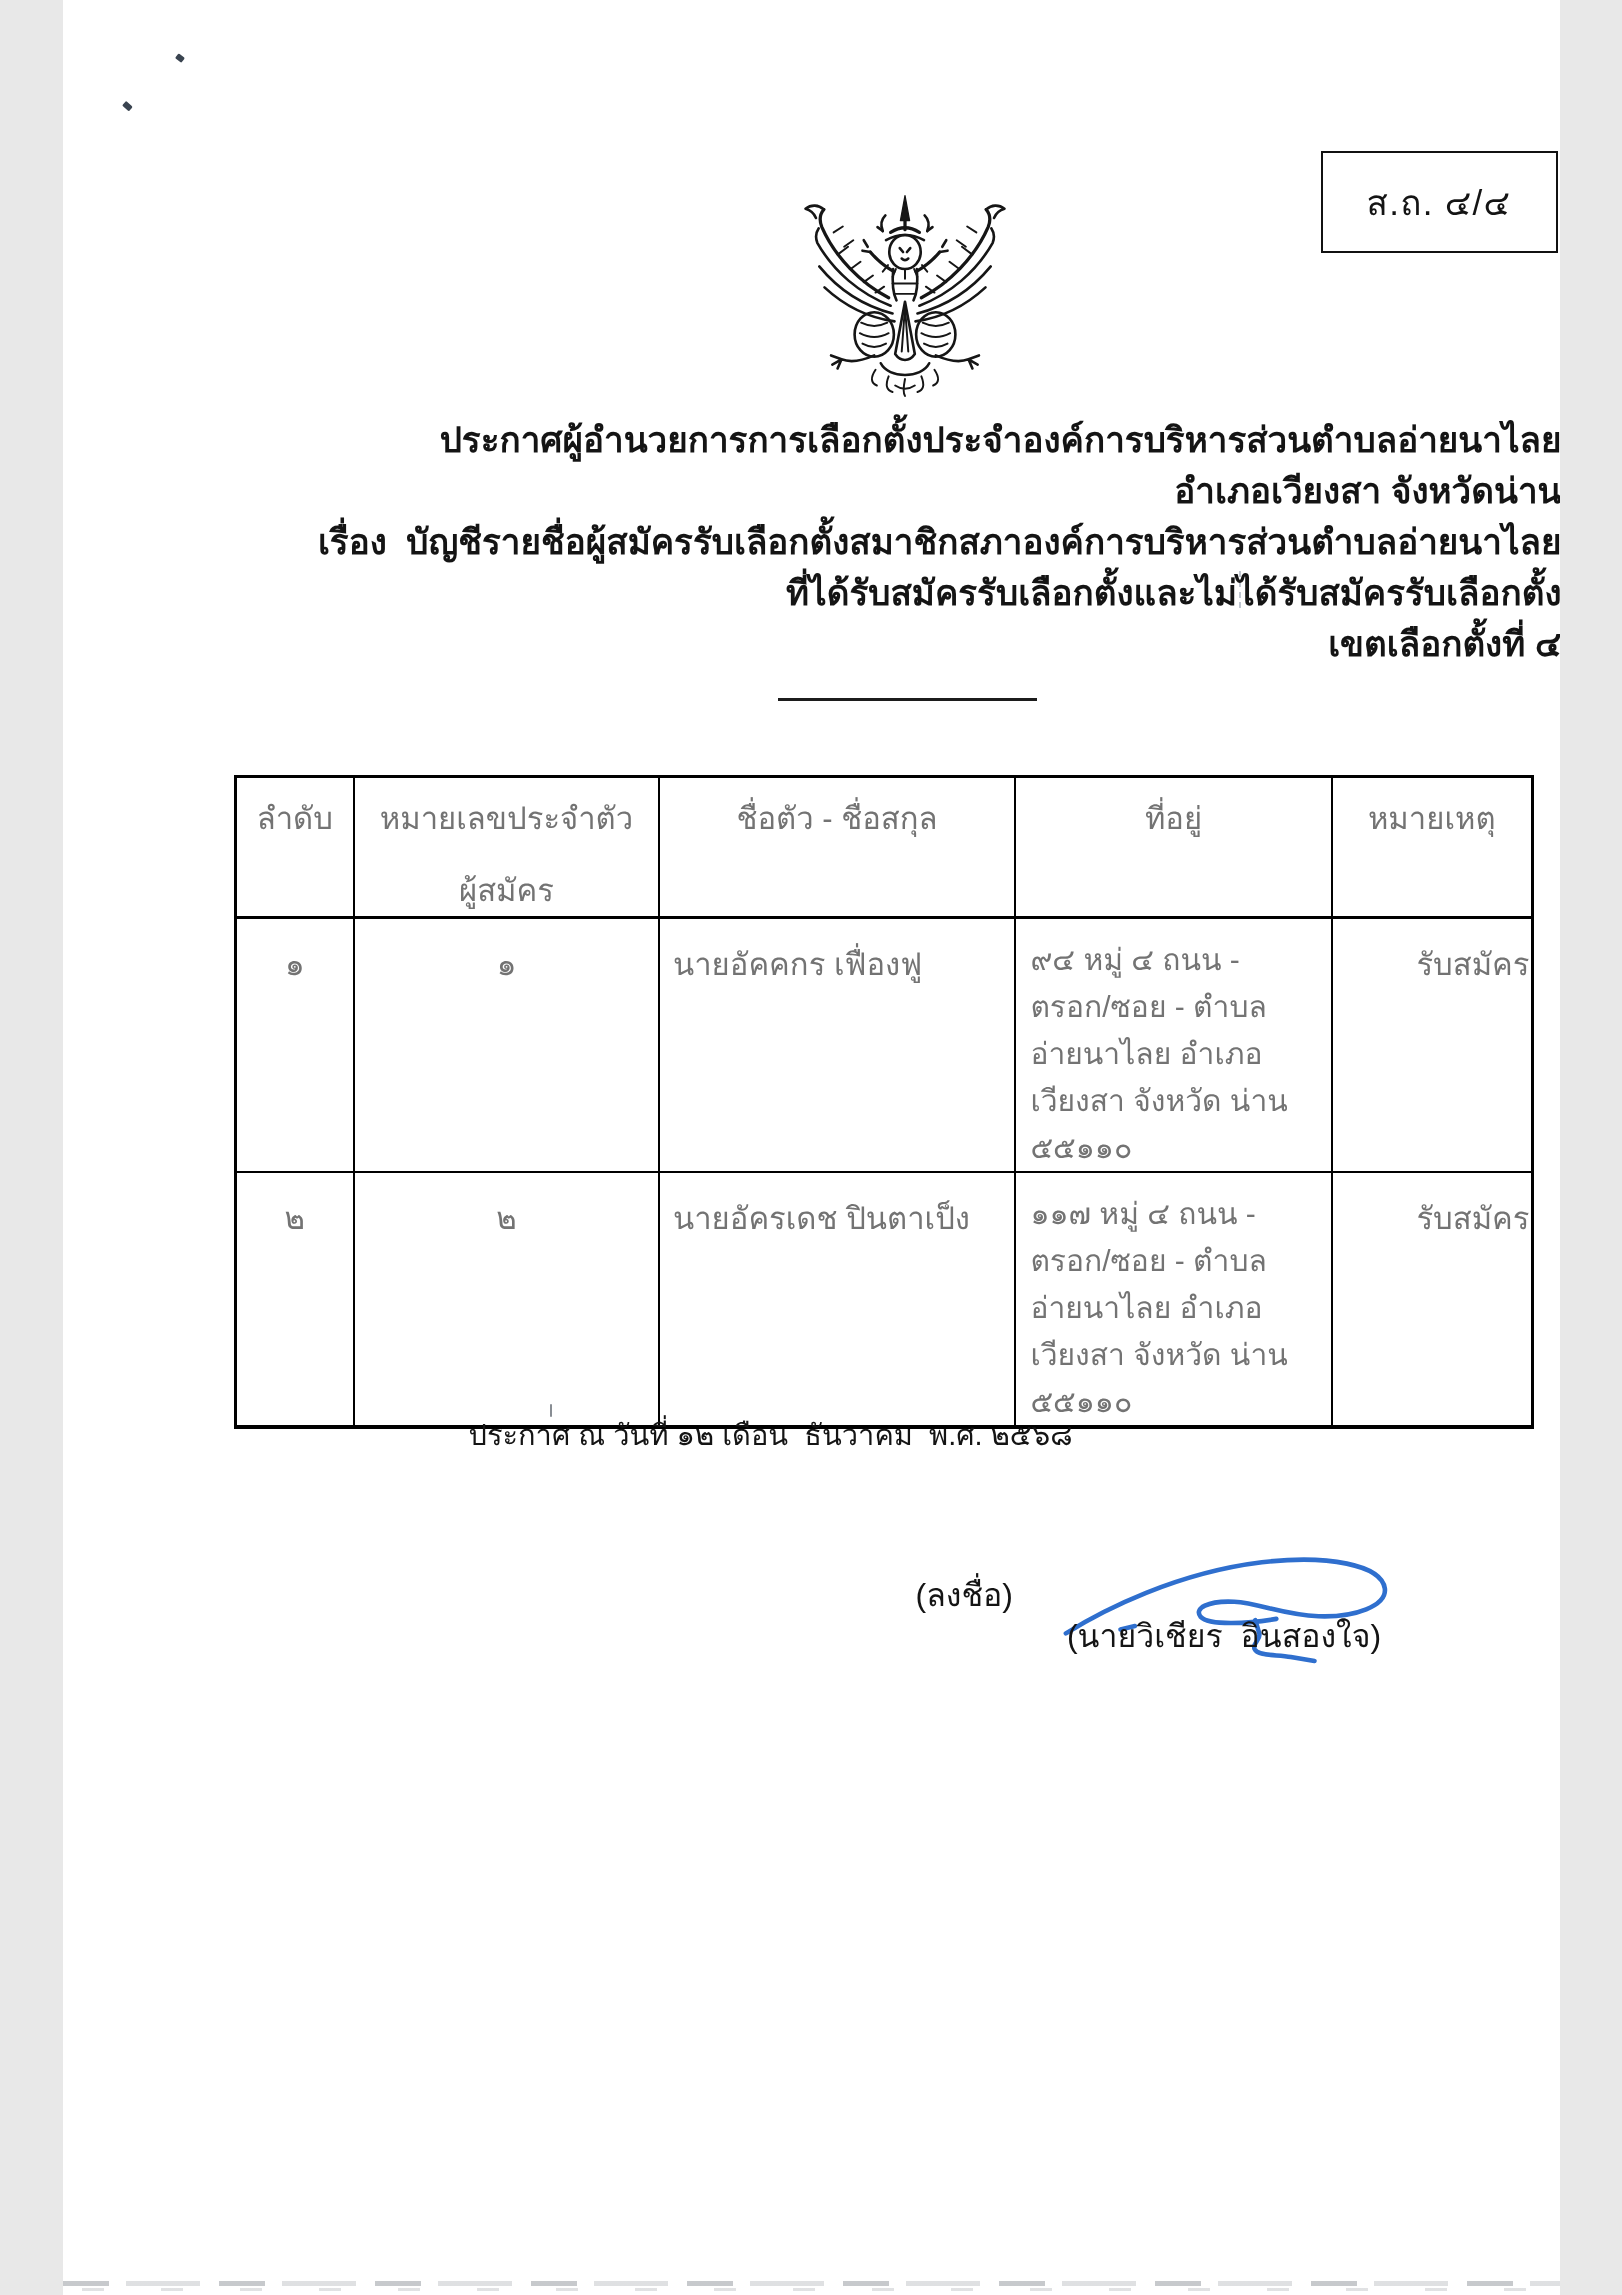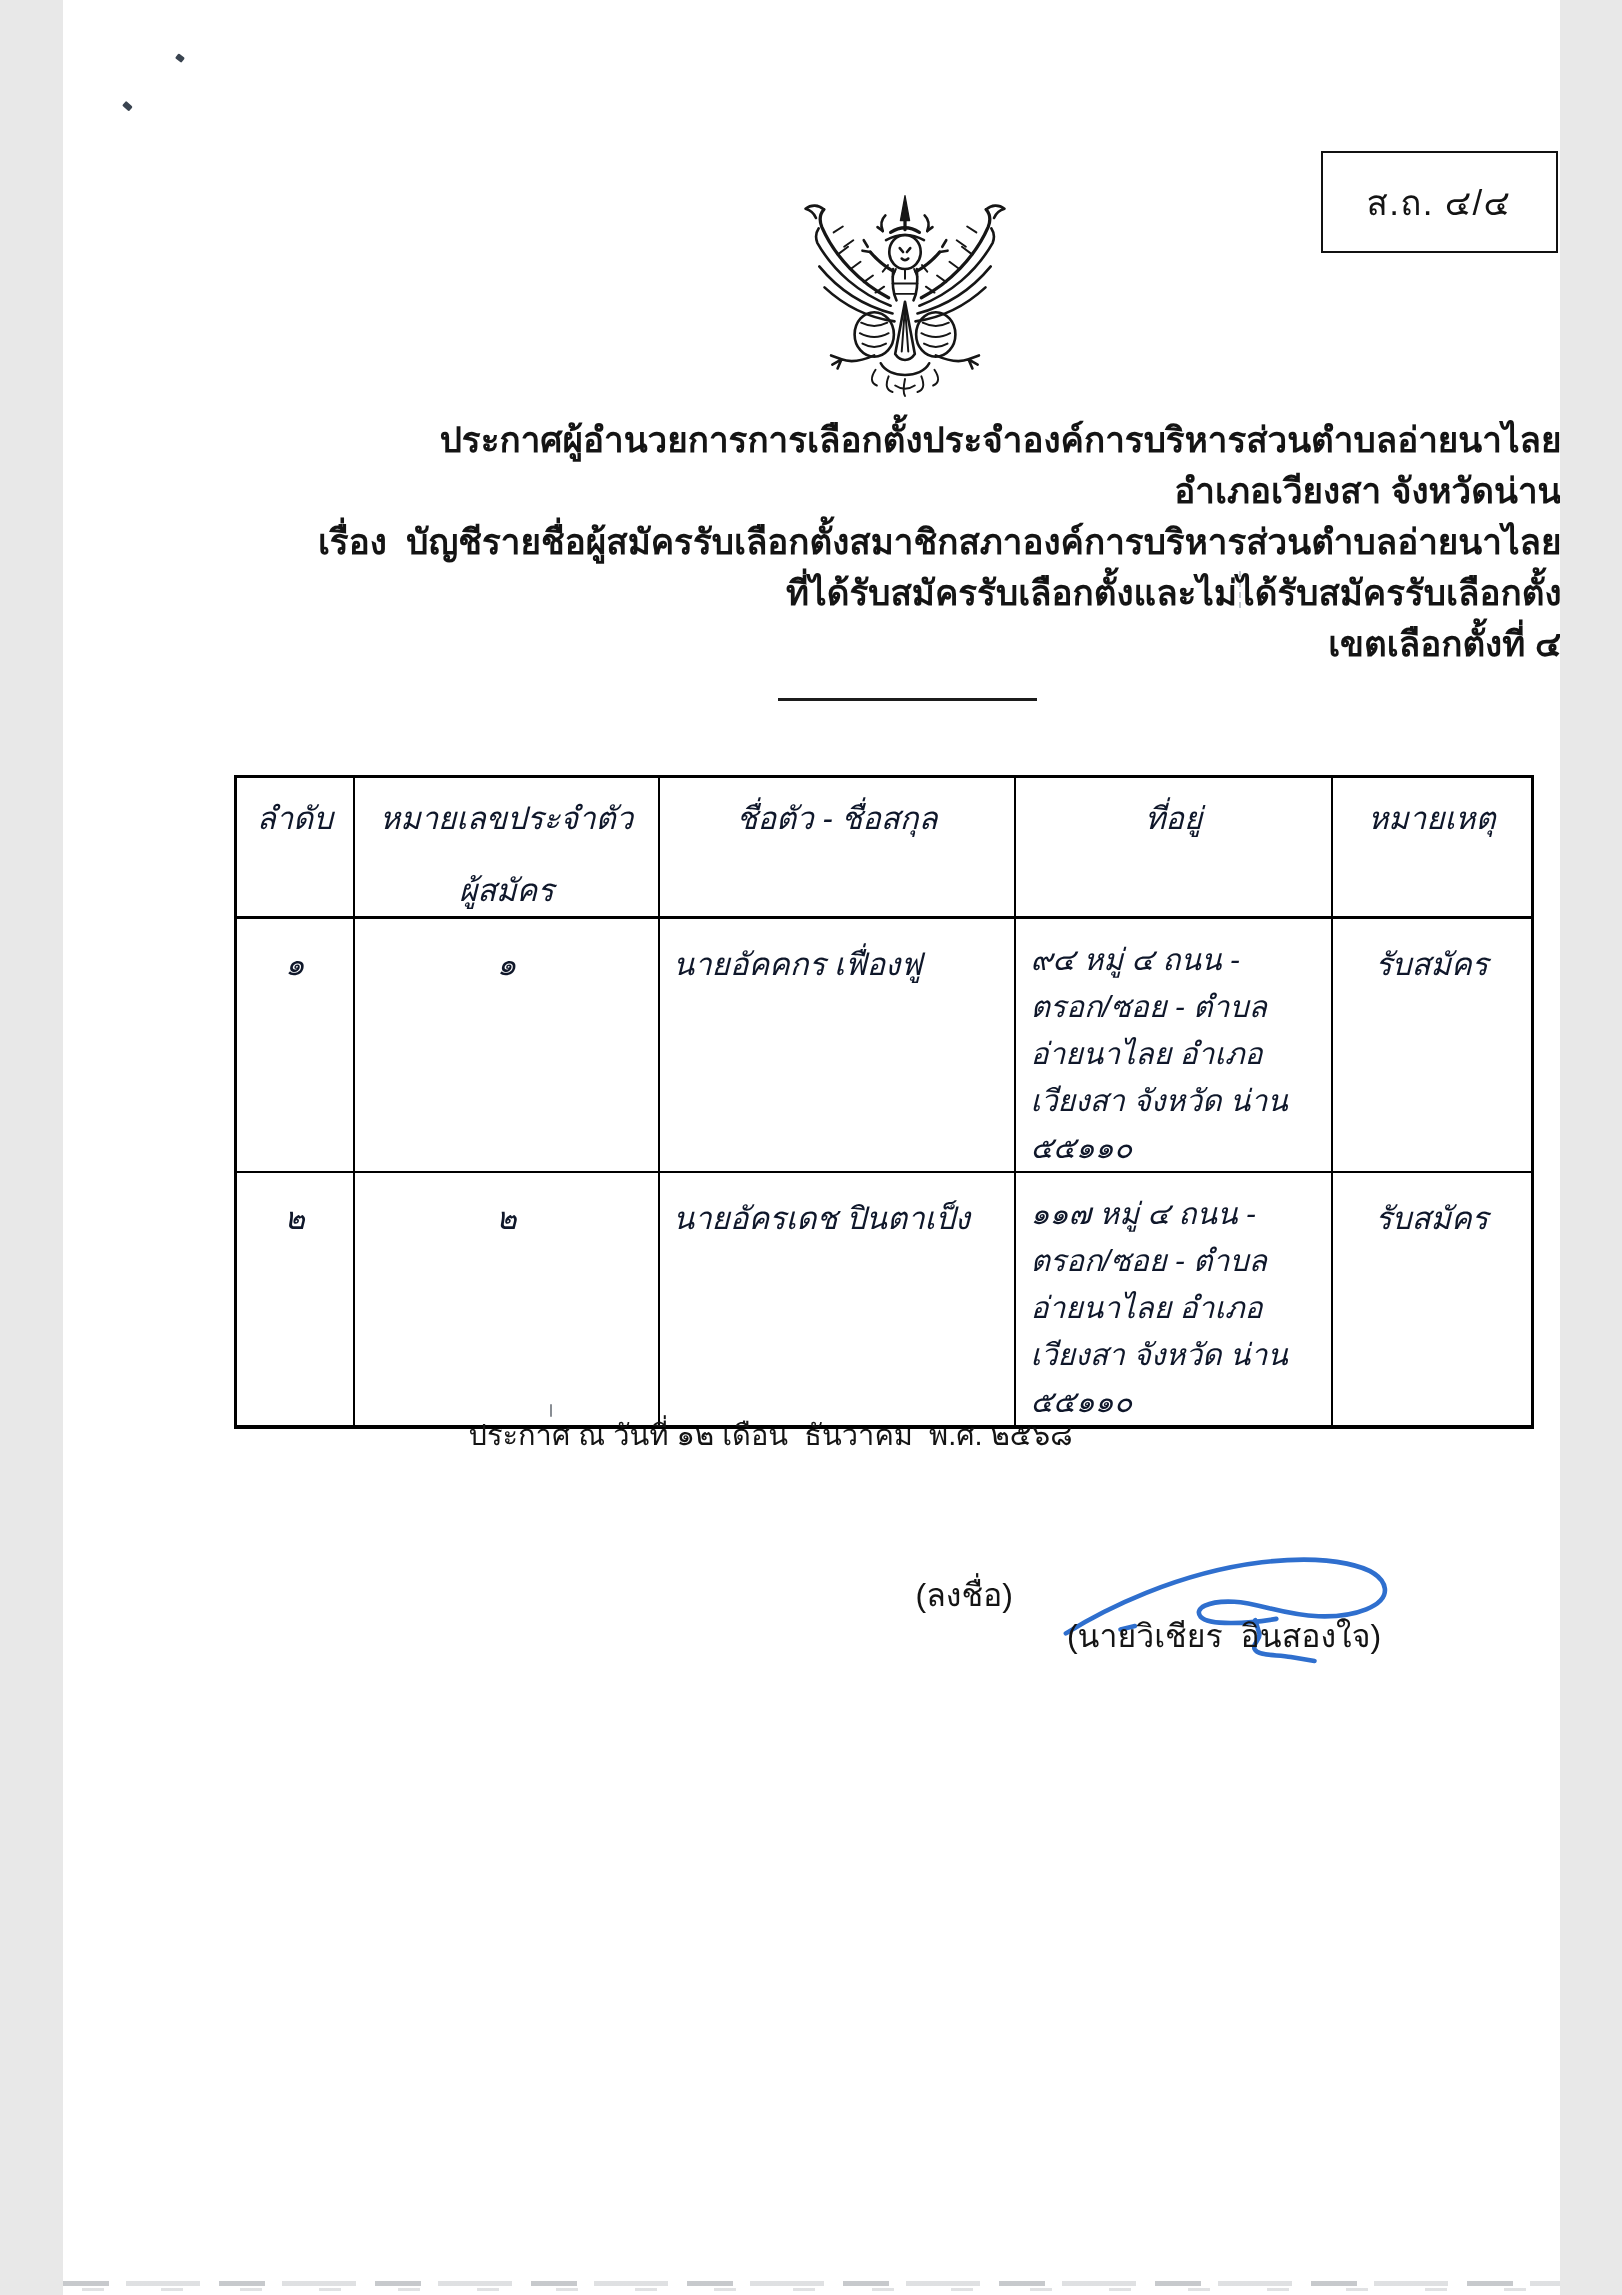--- a/index.html
+++ b/index.html
@@ -29,36 +29,36 @@
   .emblem{position:absolute;left:734px;top:190px;width:216px;height:213px;}
   .emblem svg{width:100%;height:100%;}
   
   .title-block{position:absolute;left:190px;top:414px;width:1309px;text-align:right;}
   .title-line{font-size:35px;line-height:51px;font-weight:600;white-space:pre;}
   .divider{width:259px;height:2.6px;background:#1c1c1c;margin:29px auto 0 auto;}
   
   table.cand{
     position:absolute;left:171px;top:775px;width:1297px;
     border-collapse:collapse;table-layout:fixed;
-    font-size:31px;color:#0f172a;font-style:italic;
+    font-size:31px;color:#737373;
   }
   table.cand td,table.cand th{border:2px solid #000;vertical-align:top;font-weight:normal;}
   table.cand{border:3.3px solid #000;}
   tr.hdr th{border-bottom:3.9px solid #000;}
   tr.last td{border-bottom:4.6px solid #000;}
   th .h1{margin-top:14.4px;}
   th .h2{margin-top:22px;}
   tr.hdr{height:80px;}
   tr.r1{height:251px;}
   tr.r2{height:247px;}
   td.c-center{text-align:center;padding-top:19.6px;}
   td.c-name{padding:19.6px 9.2px 0 13px;text-align:left;}
   td.c-addr{padding:17px 6.5px 0 14.4px;text-align:left;}
   td.c-addr .al{height:47px;line-height:47px;font-size:30px;white-space:pre;}
-  td.c-remark{text-align:center;padding-top:19.6px;}
+  td.c-remark{text-align:right;padding-top:19.6px;}
   
   .date-line{position:absolute;left:406px;top:1412px;font-size:29px;white-space:pre;}
   .sig-label{position:absolute;left:853px;top:1569px;font-size:32px;}
   .signature{position:absolute;left:995px;top:1536px;width:342px;height:140px;}
   .sig-block{position:absolute;left:926px;top:1611px;width:471px;text-align:center;}
   .sig-block div{height:51px;line-height:51px;font-size:32px;white-space:pre;}
 </style>
 </head>
 <body>
 

